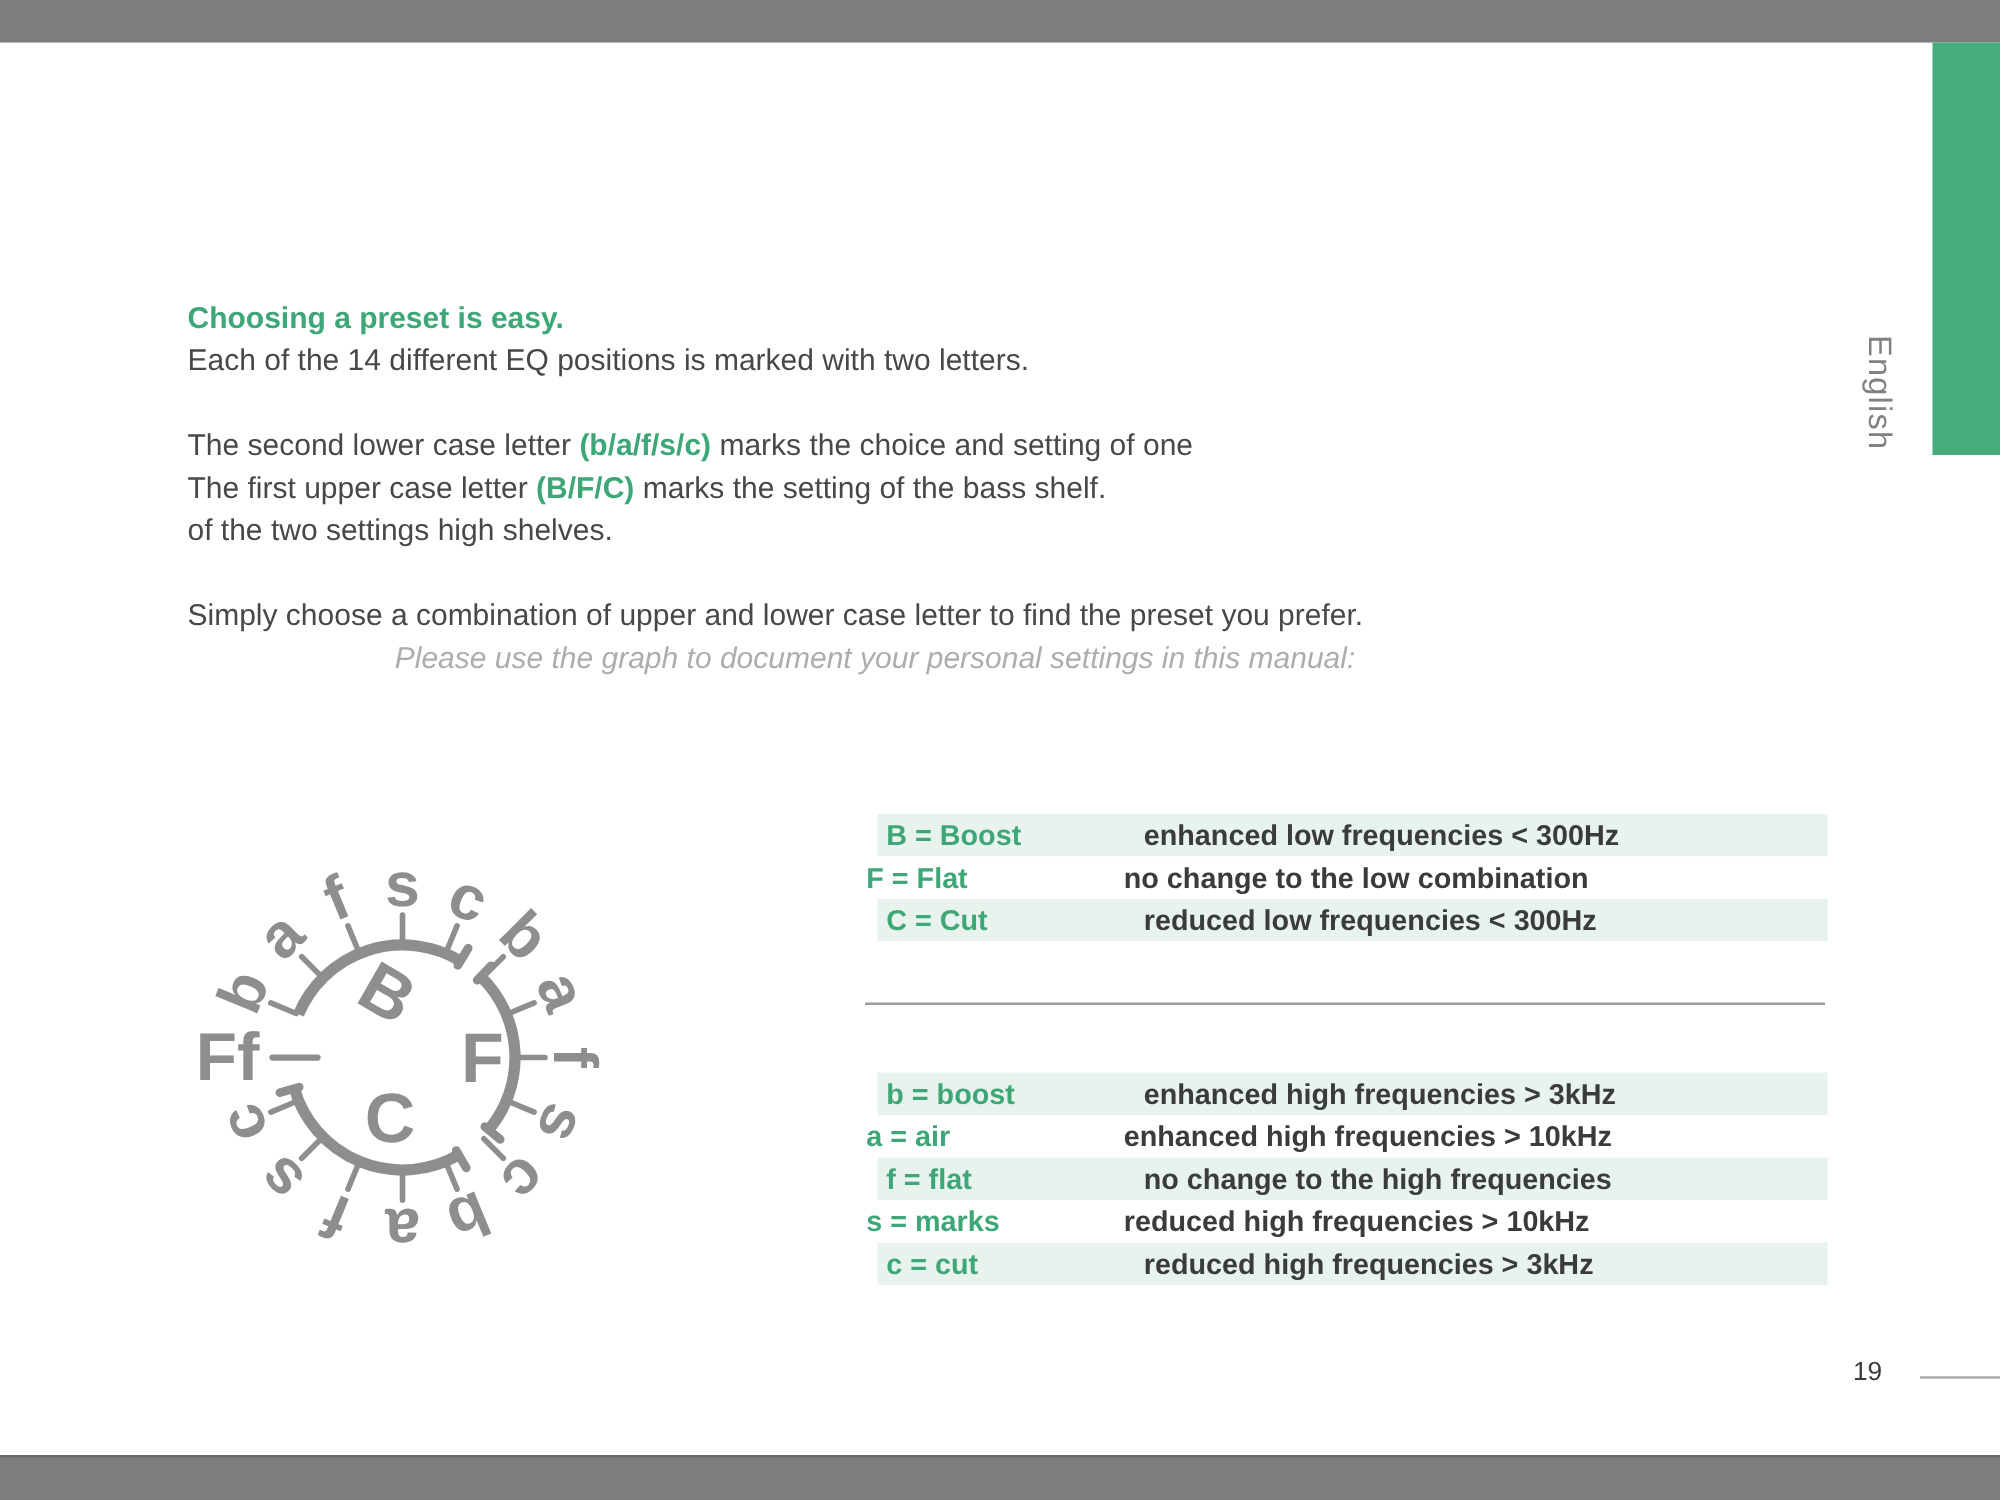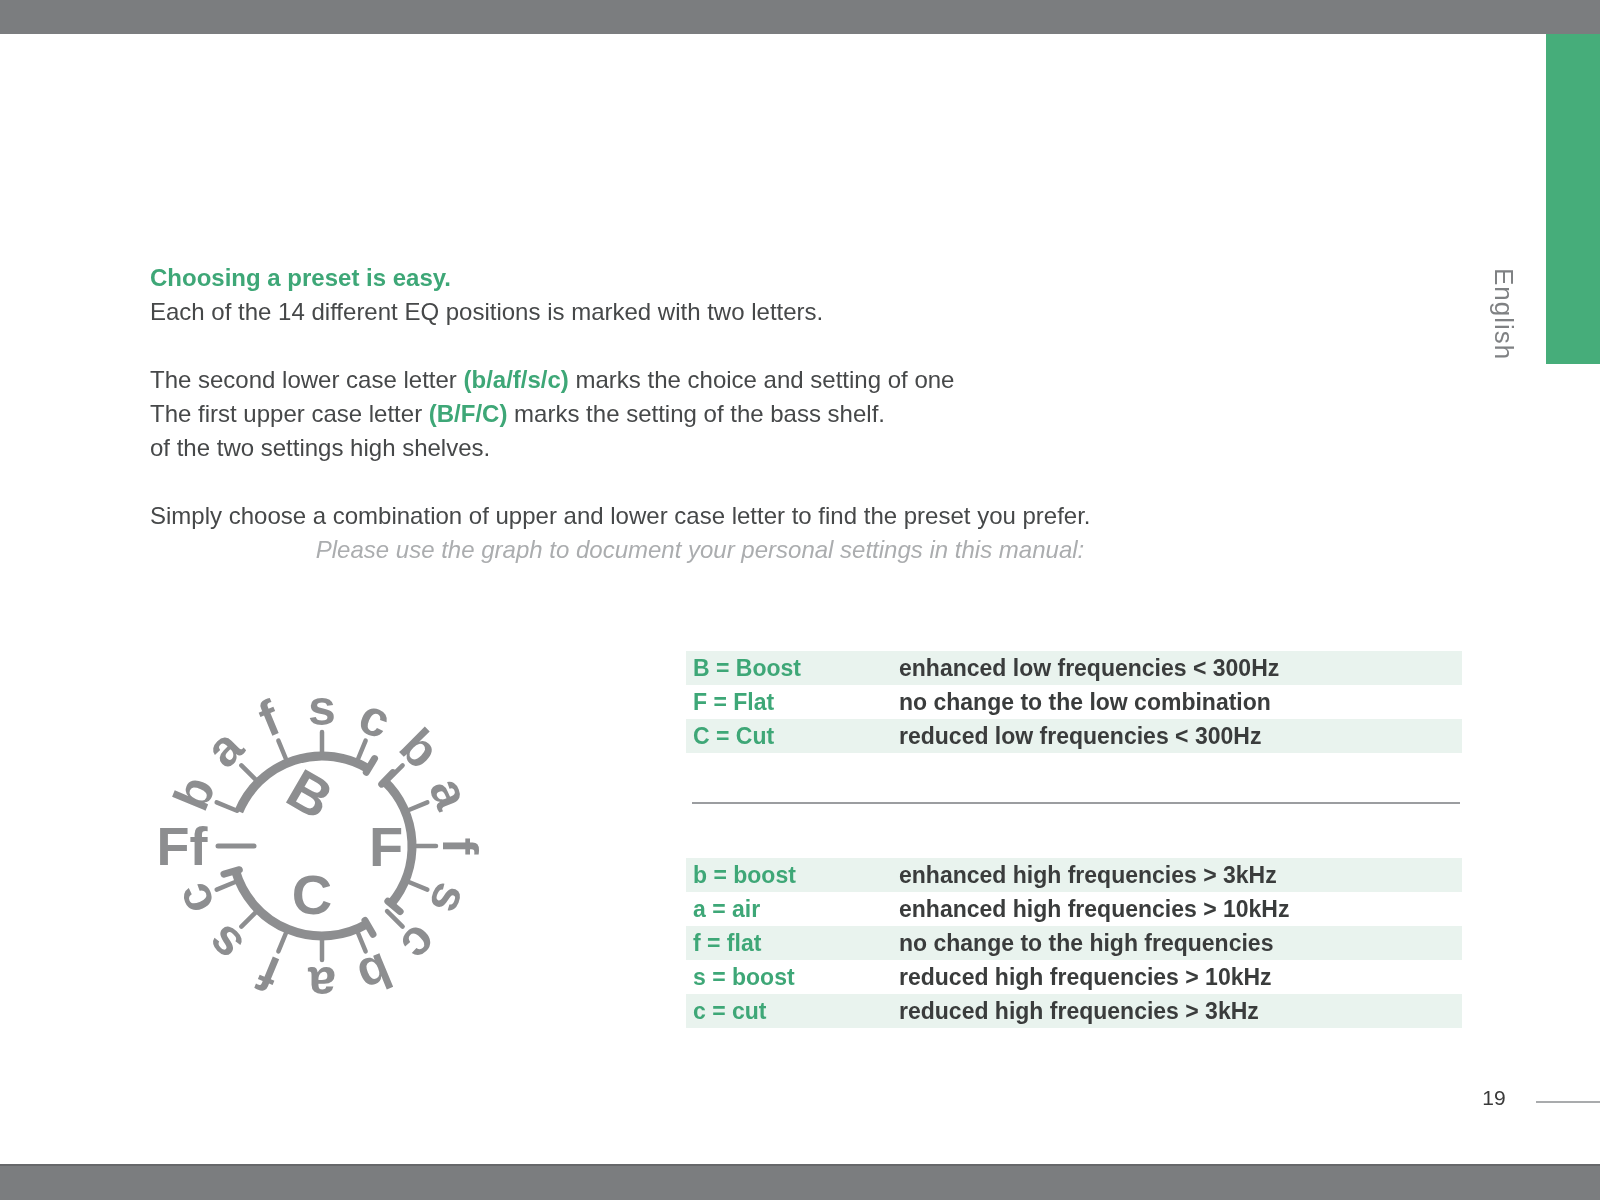--- a/index.html
+++ b/index.html
@@ -3,30 +3,30 @@
 <meta charset="utf-8">
 <style>
   html,body{margin:0;padding:0;}
   body{font-family:"Liberation Sans", sans-serif; background:#ffffff;}
   .screen{position:relative;width:1600px;height:1200px;overflow:hidden;background:#ffffff;}
   .top-bar{position:absolute;left:0;top:0;width:1600px;height:34px;background:var(--chrome_gray);border-bottom:1px solid #6e7072;}
   .bottom-bar{position:absolute;left:0;top:1164px;width:1600px;height:36px;background:var(--chrome_gray);border-top:2px solid #66686a;}
   .page{position:absolute;left:0;top:34px;width:1600px;height:1130px;background:#ffffff;}
   .lang-tab{position:absolute;left:1546px;top:0px;width:54px;height:330px;background:var(--tab_green);}
   .lang-label{position:absolute;left:1488px;top:234px;writing-mode:vertical-rl;font-size:26px;color:#7f8183;letter-spacing:1px;}
-  .text-block{position:absolute;left:150px;top:227px;width:1100px;font-size:24px;line-height:34px;color:var(--body_text);}
+  .text-block{position:absolute;left:150px;top:204px;width:1100px;font-size:24px;line-height:34px;color:var(--body_text);}
   .text-block .line{min-height:34px;white-space:pre-wrap;}
   .text-block .line.italic{font-style:italic;color:var(--muted_text);text-align:center;}
   .text-block .g{color:var(--accent_green);font-weight:bold;}
   .dial{position:absolute;left:110px;top:596px;width:440px;height:410px;}
   .legend{position:absolute;left:686px;width:776px;}
   .legend-low{top:617px;}
   .legend-high{top:824px;}
   .t-row{display:flex;height:34px;align-items:center;font-size:23px;}
-  .t-row.shaded{background:var(--row_bg);}
+  .t-row.shaded{background:var(--row_bg);margin-left:16px;}
   .t-label{width:206px;padding-left:7px;color:var(--accent_green);font-weight:bold;flex:none;}
   .t-desc{color:var(--desc_text);font-weight:bold;}
   .legend-divider{position:absolute;left:692px;top:768px;width:768px;height:2px;background:var(--divider_gray);}
   .page-number{position:absolute;left:1464px;top:1052px;width:60px;text-align:center;font-size:21px;color:#3a3a3a;}
   .page-rule{position:absolute;left:1536px;top:1067px;width:64px;height:2px;background:#a9abad;}
 </style>
 </head>
 <body>
 
 <div class="screen">
@@ -122,21 +122,21 @@
         </div>
         <div class="t-row">
           <div class="t-label">a = air</div>
           <div class="t-desc">enhanced high frequencies &gt; 10kHz</div>
         </div>
         <div class="t-row shaded">
           <div class="t-label">f = flat</div>
           <div class="t-desc">no change to the high frequencies</div>
         </div>
         <div class="t-row">
-          <div class="t-label">s = boost</div>
+          <div class="t-label">s = marks</div>
           <div class="t-desc">reduced high frequencies &gt; 10kHz</div>
         </div>
         <div class="t-row shaded">
           <div class="t-label">c = cut</div>
           <div class="t-desc">reduced high frequencies &gt; 3kHz</div>
         </div>
       </div>
 
     <div class="page-number">19</div>
     <div class="page-rule"></div>

